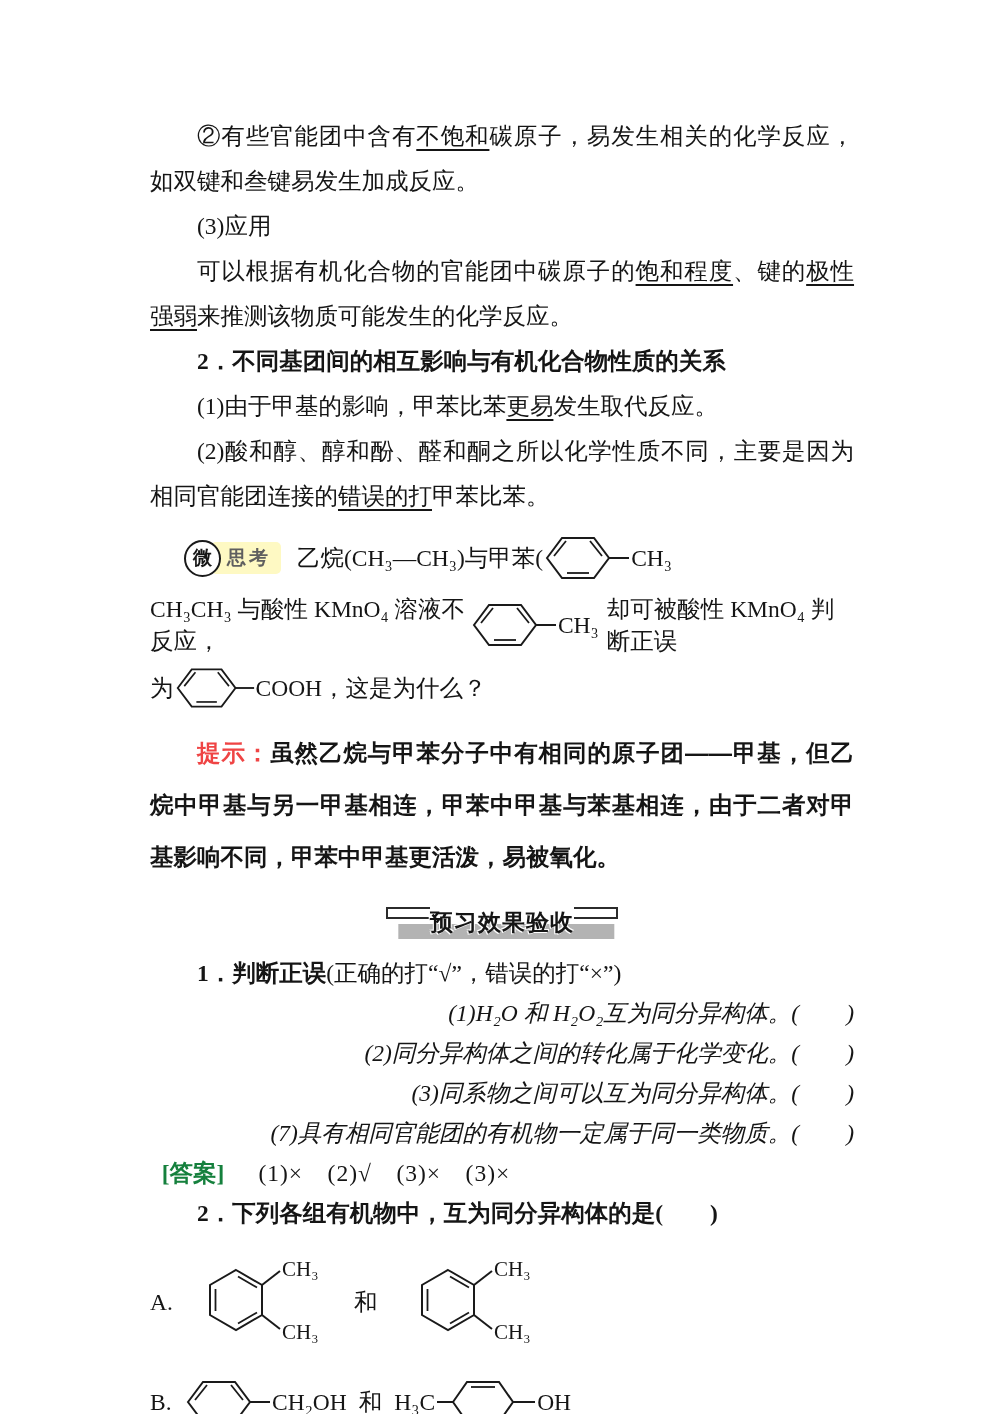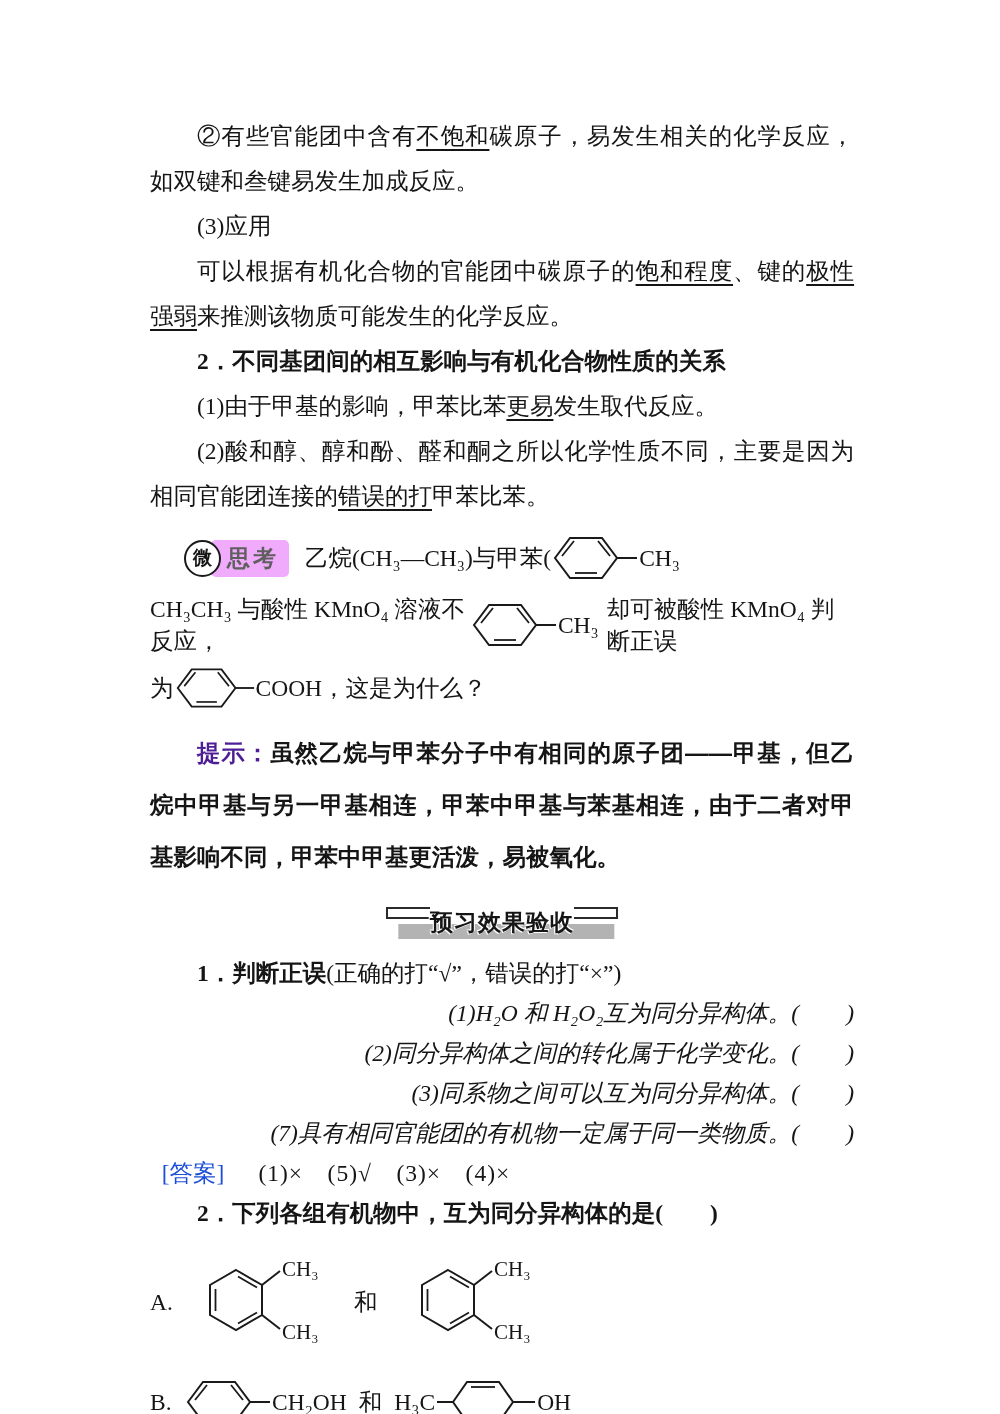--- a/index.html
+++ b/index.html
@@ -21,51 +21,51 @@
   .micro-row-2 { height:64px; }
   .micro-row-3 { height:62px; }
   .badge { display:inline-flex; align-items:center; margin:0 16px 0 34px; }
   .badge-circle {
     width:33px; height:33px; border:2.5px solid #1a1a1a; border-radius:50%;
     display:flex; align-items:center; justify-content:center;
     font-size:19px; font-weight:700; background:#fff; position:relative; z-index:1;
     font-family:"Liberation Sans","DejaVu Sans",sans-serif;
   }
   .badge-label {
-    background:#f0abfc; color:#5f5f5f; font-weight:700; font-size:23px;
+    background:#fef9c3; color:#5f5f5f; font-weight:700; font-size:19px;
     padding:3px 10px 3px 16px; margin-left:-10px; border-radius:5px;
     font-family:"Liberation Sans","DejaVu Sans",sans-serif; letter-spacing:3px;
   }
   .ring { flex:0 0 auto; display:block; }
   .ring line, .ring polygon { stroke:#1a1a1a; fill:none; }
 
   
   .tip { margin-top:8px; line-height:52px; font-weight:700; text-indent:2em;
          font-family:"Liberation Sans","DejaVu Sans",sans-serif; text-align:justify; }
-  .tip-label { color:#4c1d95;margin-top:28px; }
+  .tip-label { color:#ef4444;margin-top:28px; }
 
   
   .banner { position:relative; display:flex; align-items:flex-start; justify-content:center;
             margin:18px 0 10px 0; height:36px; }
   .banner-shadow { position:absolute; left:50%; top:17px; transform:translateX(-48%);
                    width:216px; height:15px; background:#b3b3b3; }
   .bk { width:44px; height:12px; border:2.5px solid #2b2b2b; box-sizing:border-box; position:relative; z-index:1; }
   .bk-l { border-right:none; margin-right:-8px; }
   .bk-r { border-left:none; margin-left:-8px; }
   .banner-title { position:relative; z-index:2; font-weight:700; font-size:23px; padding:0 8px;
                   letter-spacing:1px; text-shadow:-1px -1px 0 #fff,1px -1px 0 #fff,-1px 1px 0 #fff; }
 
   
   .qsec { line-height:40px; }
   .q-head { padding-left:2em; }
   .judge-row { display:flex; justify-content:flex-end;font-style:italic; }
   .judge-text { padding-left:2em; }
   .judge-paren { flex:0 0 auto; }
   .answer-row { padding-left:0.5em; }
-  .answer-label { color:#1d4ed8; font-weight:400; }
+  .answer-label { color:#15803d; font-weight:700; }
   .answer-vals { margin-left:1.2em; letter-spacing:1px; }
 
   
   .optA-row { display:flex; align-items:center; margin-top:12px; }
   .optA-label { width:34px; }
   .optA-and { margin:0 18px 0 20px; }
   .optB-row { display:flex; align-items:center; margin-top:10px; height:66px; }
   .optB-label { width:34px; }
   .optB-and { margin:0 12px; }
   .svgt { font-family:"Liberation Serif","DejaVu Serif",serif; font-size:21px; fill:#151515; }
@@ -154,21 +154,21 @@
       <span class="judge-text">(3)同系物之间可以互为同分异构体。</span>
       <span class="judge-paren">(　　)</span>
     </div>
     <div class="judge-row">
       <span class="judge-text">(7)具有相同官能团的有机物一定属于同一类物质。</span>
       <span class="judge-paren">(　　)</span>
     </div>
 
     <div class="answer-row">
       <span class="answer-label">[答案]</span>
-      <span class="answer-vals">(1)×　(5)√　(3)×　(4)×</span>
+      <span class="answer-vals">(1)×　(2)√　(3)×　(3)×</span>
     </div>
 
     <p class="para q-head bold" style="line-height:40px;"><span>2．下列各组有机物中，互为同分异构体的是(　　)</span></p>
 
     <div class="optA-row">
       <span class="optA-label">A.</span>
       <svg class="ring" width="150" height="114" viewBox="0 0 150 114">
         <polygon points="52,25 78,40 78,70 52,85 26,70 26,40" stroke-width="2"></polygon>
         <line x1="31.5" y1="44" x2="31.5" y2="66" stroke-width="1.8"></line>
         <line x1="54" y1="31.5" x2="73" y2="42.5" stroke-width="1.8"></line>

